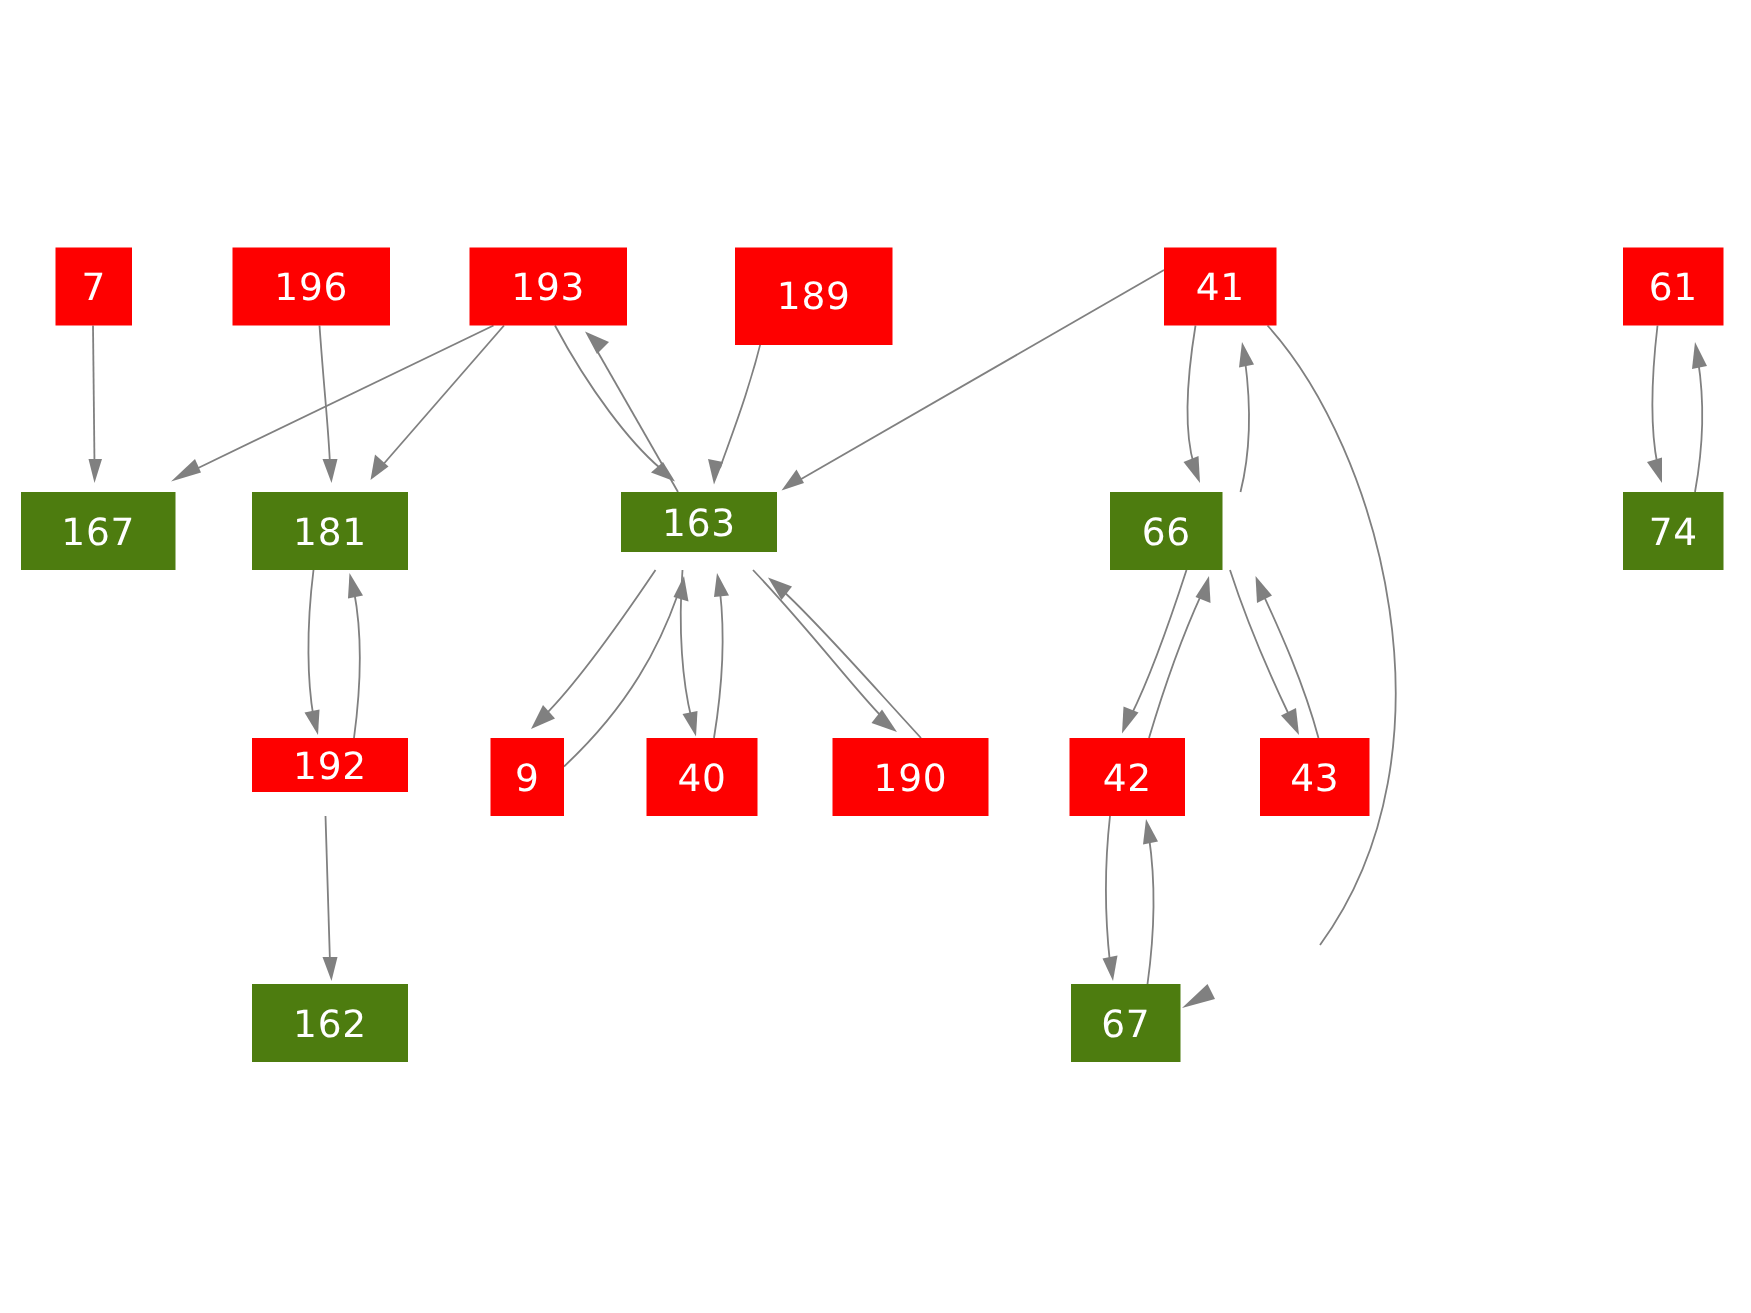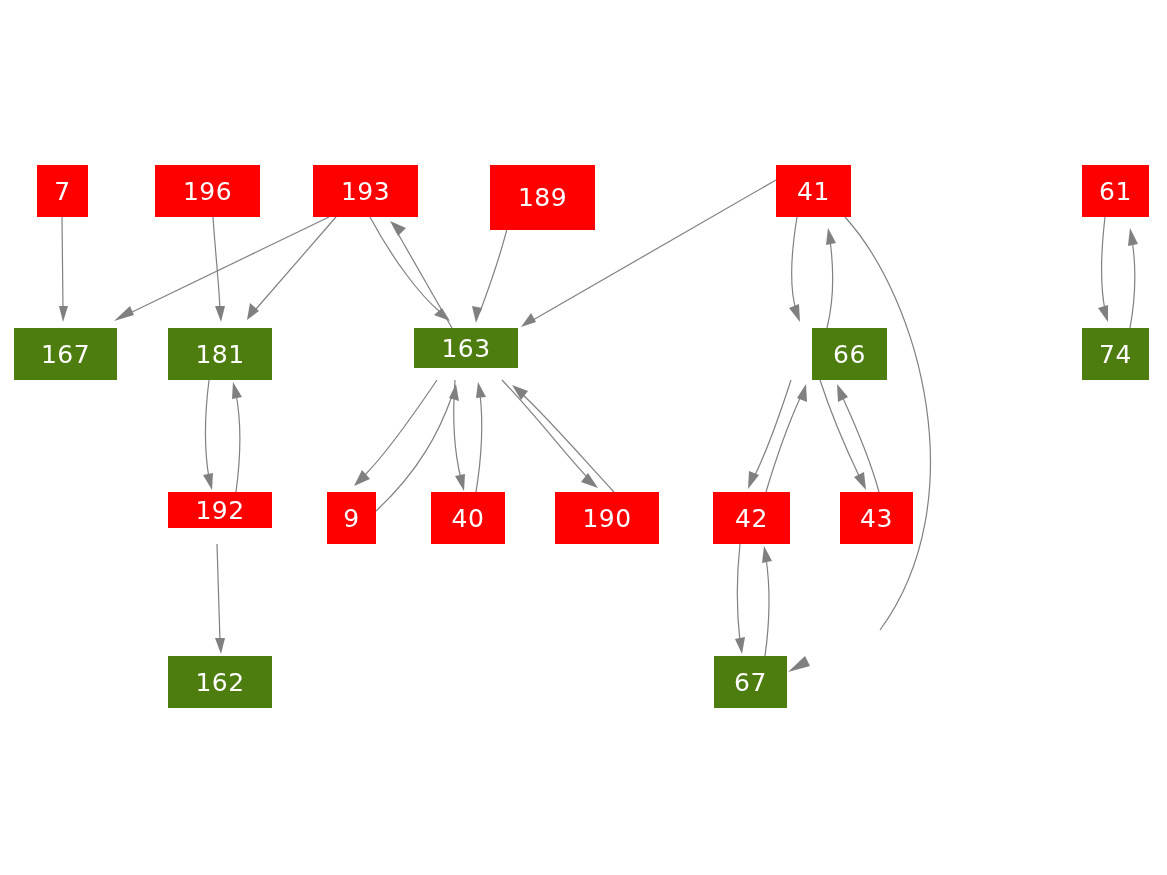--- a/index.html
+++ b/index.html
@@ -189,21 +189,21 @@
       </div>
       <div class="node node-blue" style="left: 14px; top: 328px; width: 103px; height: 52px;">
         <span>167</span>
       </div>
       <div class="node node-blue" style="left: 168px; top: 328px; width: 104px; height: 52px;">
         <span>181</span>
       </div>
       <div class="node node-blue" style="left: 414px; top: 328px; width: 104px; height: 40px;">
         <span>163</span>
       </div>
-      <div class="node node-blue" style="left: 812px; top: 328px; width: 75px; height: 52px;">
+      <div class="node node-blue" style="left: 740px; top: 328px; width: 75px; height: 52px;">
         <span>66</span>
       </div>
       <div class="node node-blue" style="left: 1082px; top: 328px; width: 67px; height: 52px;">
         <span>74</span>
       </div>
       <div class="node node-red" style="left: 168px; top: 492px; width: 104px; height: 36px;">
         <span>192</span>
       </div>
       <div class="node node-red" style="left: 327px; top: 492px; width: 49px; height: 52px;">
         <span>9</span>

